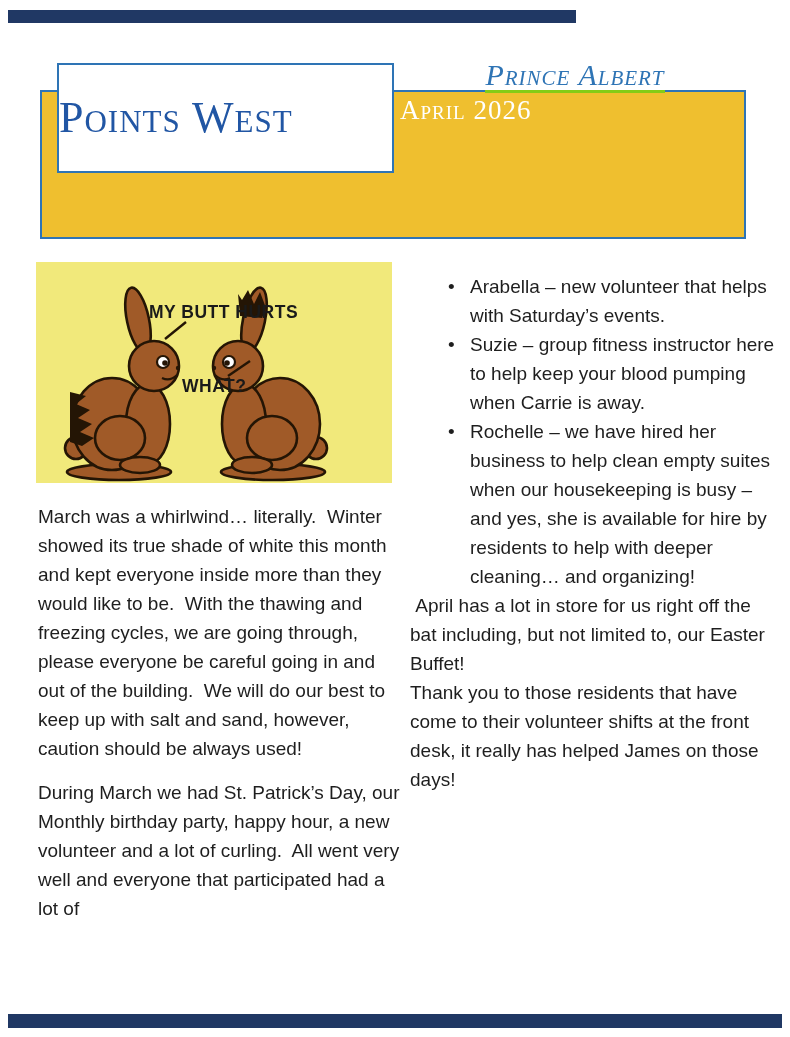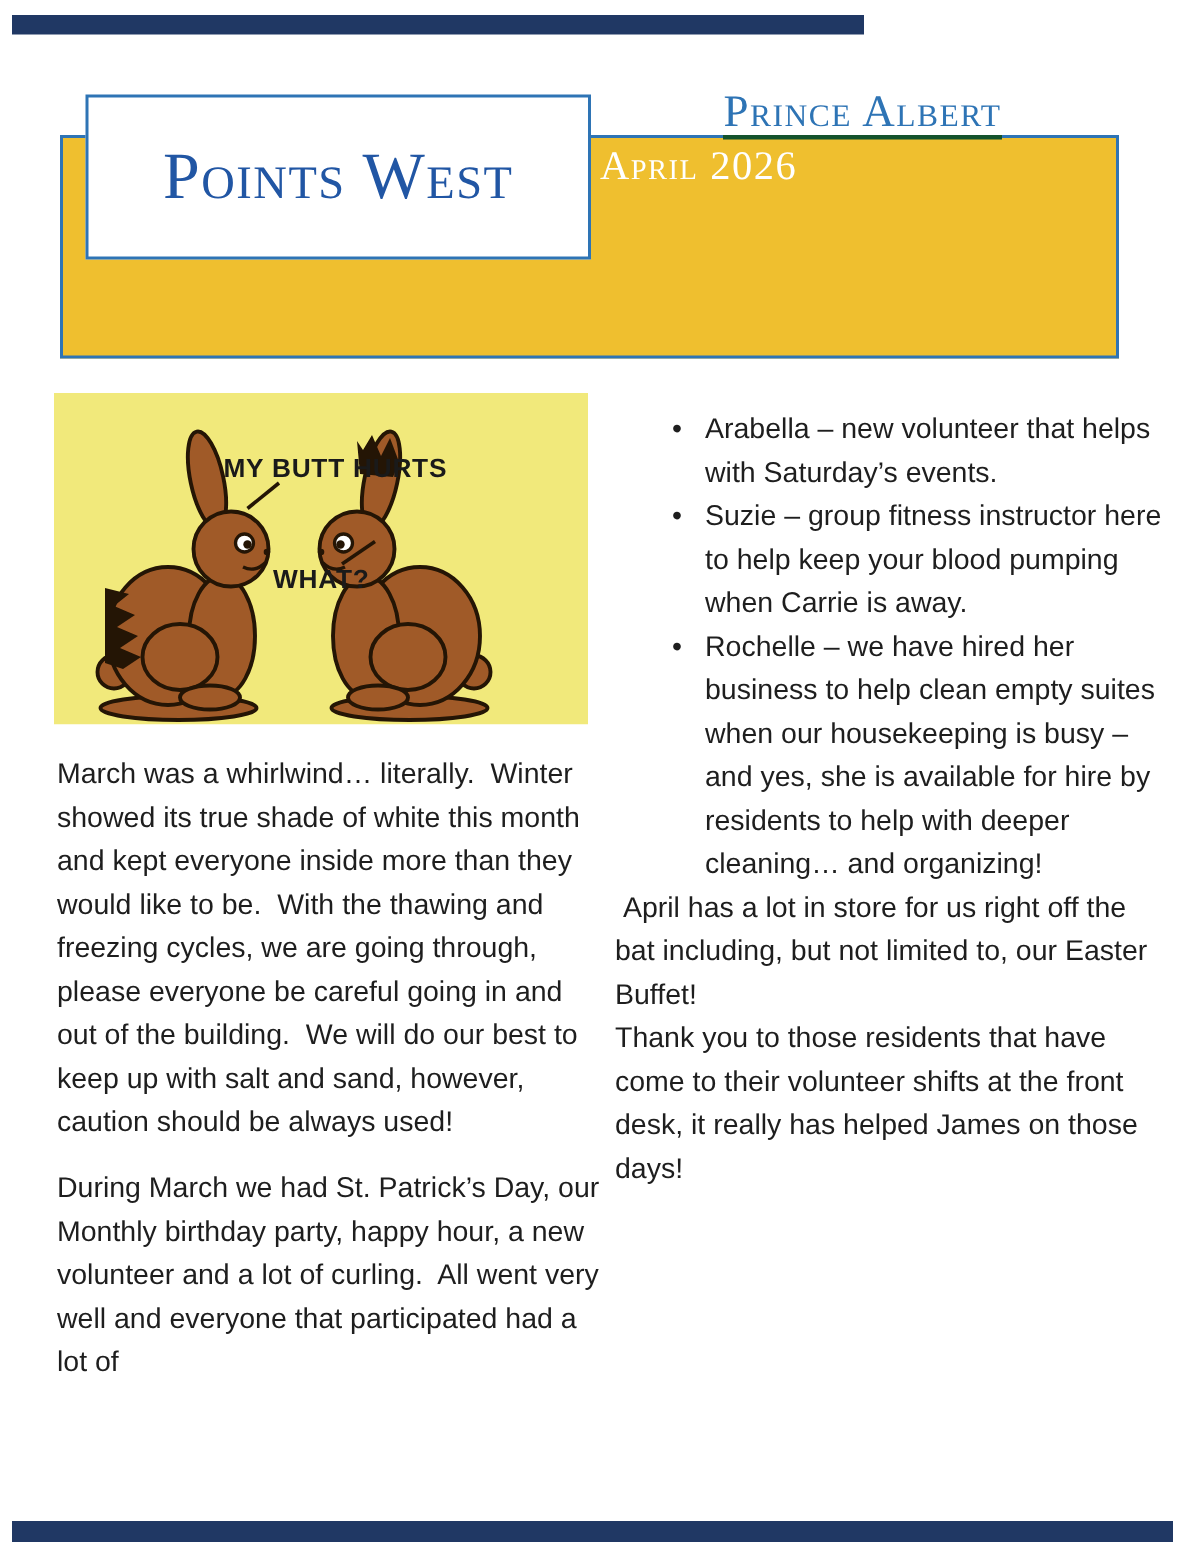--- a/index.html
+++ b/index.html
@@ -10,38 +10,38 @@
   .bar{position:absolute;background:#203864;}
   .top-bar{left:8px;top:10px;width:568px;height:13px;}
   .bottom-bar{left:8px;top:1014px;width:774px;height:14px;}
   .gold-band{
     position:absolute;left:40px;top:90px;width:706px;height:149px;
     background:#EFBF2F;border:2px solid #2E74B5;box-sizing:border-box;
   }
   .logo-box{
     position:absolute;left:57px;top:63px;width:337px;height:110px;
     background:#ffffff;border:2px solid #2E74B5;box-sizing:border-box;z-index:3;
-    display:flex;flex-direction:column;align-items:center;justify-content:center;
+    display:flex;flex-direction:column;justify-content:center;
     font-family:"Liberation Serif",serif;
   }
   .logo-name{
     font-variant:small-caps;font-size:44px;line-height:44px;letter-spacing:1px;
     color:#2156A4;white-space:nowrap;
   }
   .logo-sub{
     display:flex;align-items:center;gap:12px;margin-top:10px;color:#2156A4;
   }
   .logo-sub .rule{width:52px;height:0;border-top:2px solid #2E74B5;}
   .logo-sub .living{font-size:19px;letter-spacing:8px;font-weight:bold;white-space:nowrap;}
   .masthead-right{position:absolute;z-index:4;font-family:"Liberation Serif",serif;}
   .prince-albert{
     left:420px;top:60px;width:310px;text-align:center;
     font-variant:small-caps;font-size:30px;line-height:30px;letter-spacing:1px;color:#2E74B5;
   }
-  .prince-albert .underlined{display:inline-block;border-bottom:3px solid #14532d;padding-bottom:0px;}
+  .prince-albert .underlined{display:inline-block;border-bottom:3px solid #84cc16;padding-bottom:0px;font-style:italic;}
   .april-issue{
     left:400px;top:97px;width:330px;
     font-variant:small-caps;font-size:27px;line-height:27px;letter-spacing:1px;color:#ffffff;
   }
   .newsletter-title{
     left:398px;top:173px;width:348px;text-align:center;
     font-variant:small-caps;font-size:56px;line-height:56px;letter-spacing:3px;color:#ffffff;
   }
   .cartoon{position:absolute;left:36px;top:262px;width:356px;height:221px;}
   .cartoon svg{display:block;width:100%;height:100%;}

